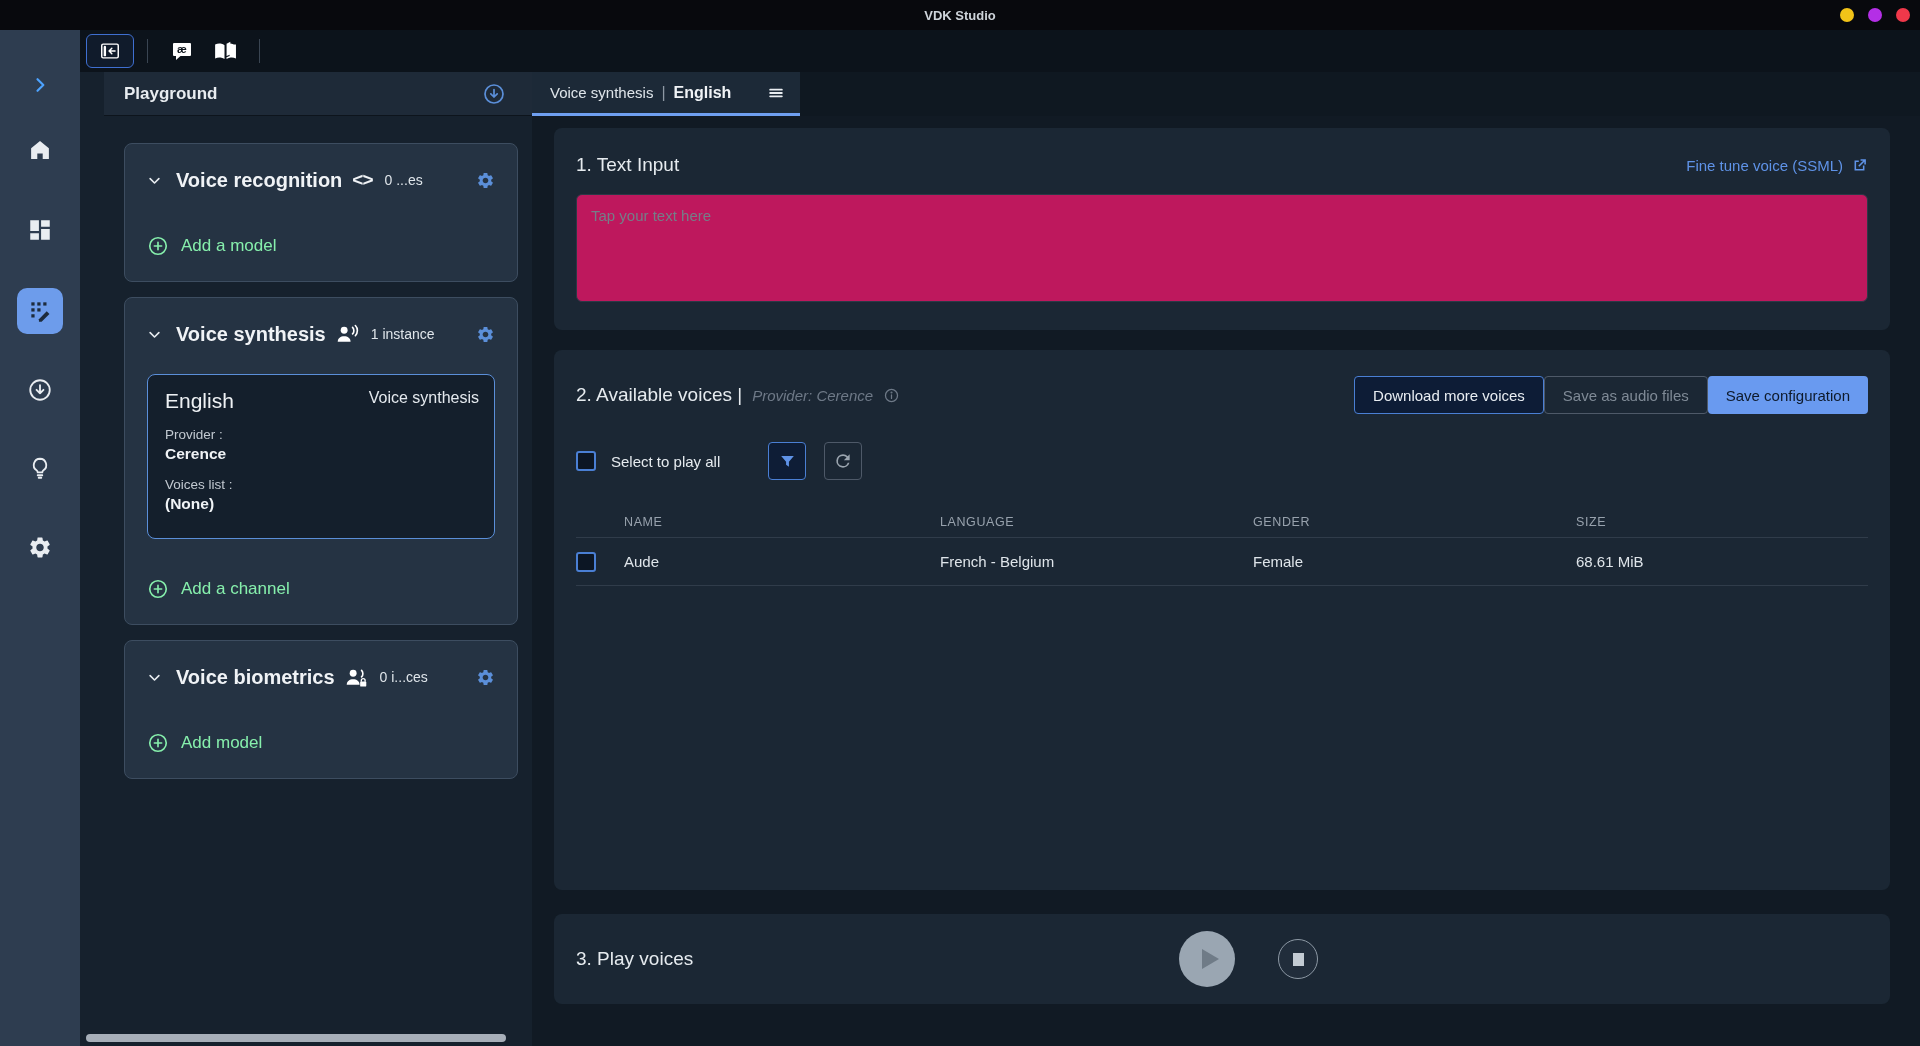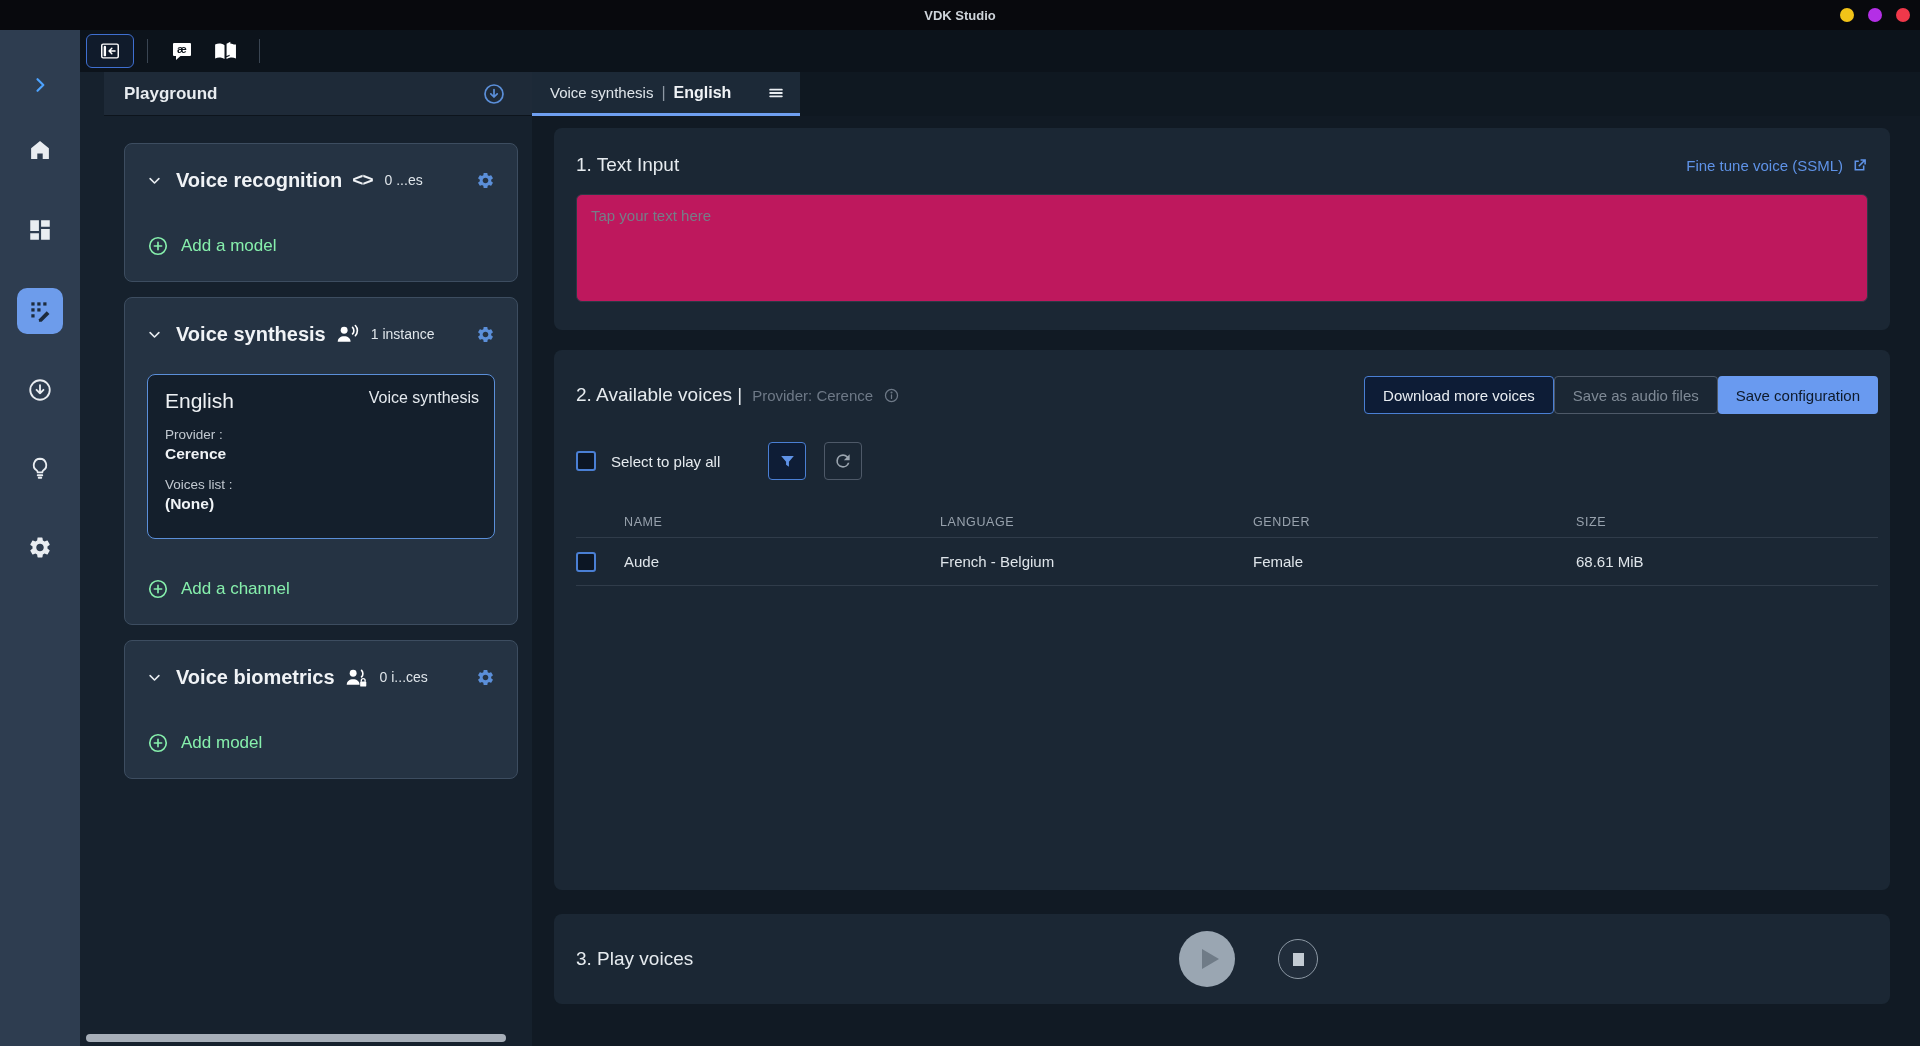--- a/index.html
+++ b/index.html
@@ -83,22 +83,22 @@
   .sec1{ padding:26px 22px 24px 22px; margin-bottom:20px; }
   .sec-head-row{ display:flex; align-items:center; }
   .sec-heading{ font-size:19px; color:#e6ebef; }
   .ssml-link{ margin-left:auto; display:flex; align-items:flex-end; gap:8px;
     color:#5f93e8; font-size:15px; cursor:pointer; }
   .text-area{ margin-top:18px; width:100%; height:108px; background:#be185d;
     border:1px solid #2c3846; border-radius:6px; padding:12px 14px;
     color:#dfe5ea; font-size:15px; font-family:"Liberation Sans", sans-serif; resize:none; }
   .text-area::placeholder{ color:#757e88; }
 
-  .sec2{ height:540px; padding:26px 12px 0 22px; margin-bottom:24px; }
-  .provider-note{ font-size:15px; color:#6e7987; margin-left:10px; }
+  .sec2{ height:540px; padding:26px 22px 0 22px; margin-bottom:24px; }
+  .provider-note{ font-size:15px; color:#6e7987; margin-left:10px;font-style:italic; }
   .info-ic{ color:#6e7987; margin-left:10px; }
   .btn-row{ margin-left:auto; display:flex; }
   .btn{ height:38px; padding:0 18px; border-radius:4px; font-size:15px;
     font-family:"Liberation Sans", sans-serif; cursor:pointer; white-space:nowrap; }
   .btn-download{ background:#0d1c36; border:1px solid #4a7fd4; color:#e8edf2; }
   .btn-disabled{ background:transparent; border:1px solid #4e5968; color:#7f8a96; cursor:default; }
   .btn-primary{ background:#699af0; border:none; color:#0e1a2b; }
 
   .select-row{ margin-top:28px; display:flex; align-items:center; }
   .checkbox{ width:20px; height:20px; border:2px solid #4a7fd4; border-radius:3px;

